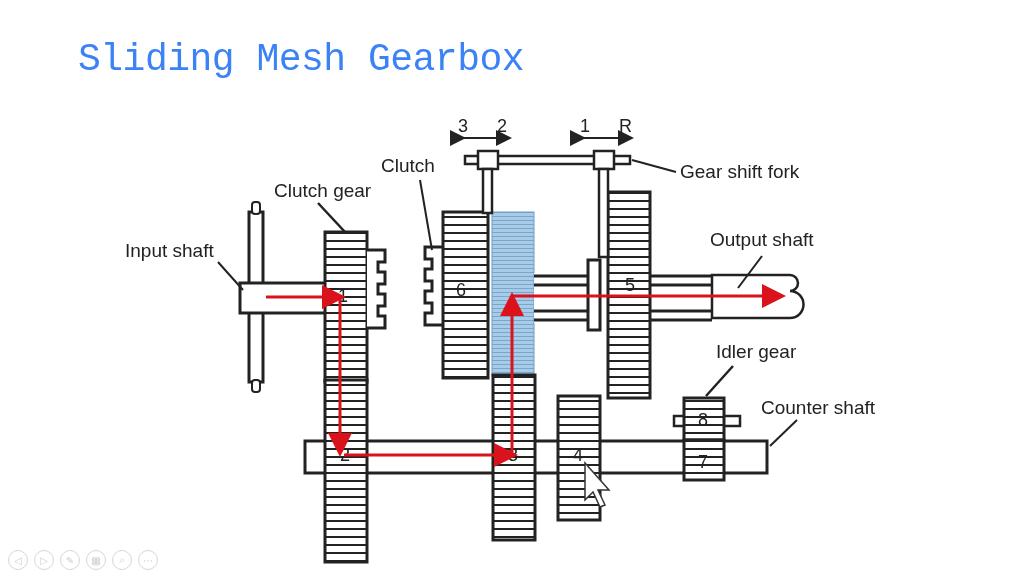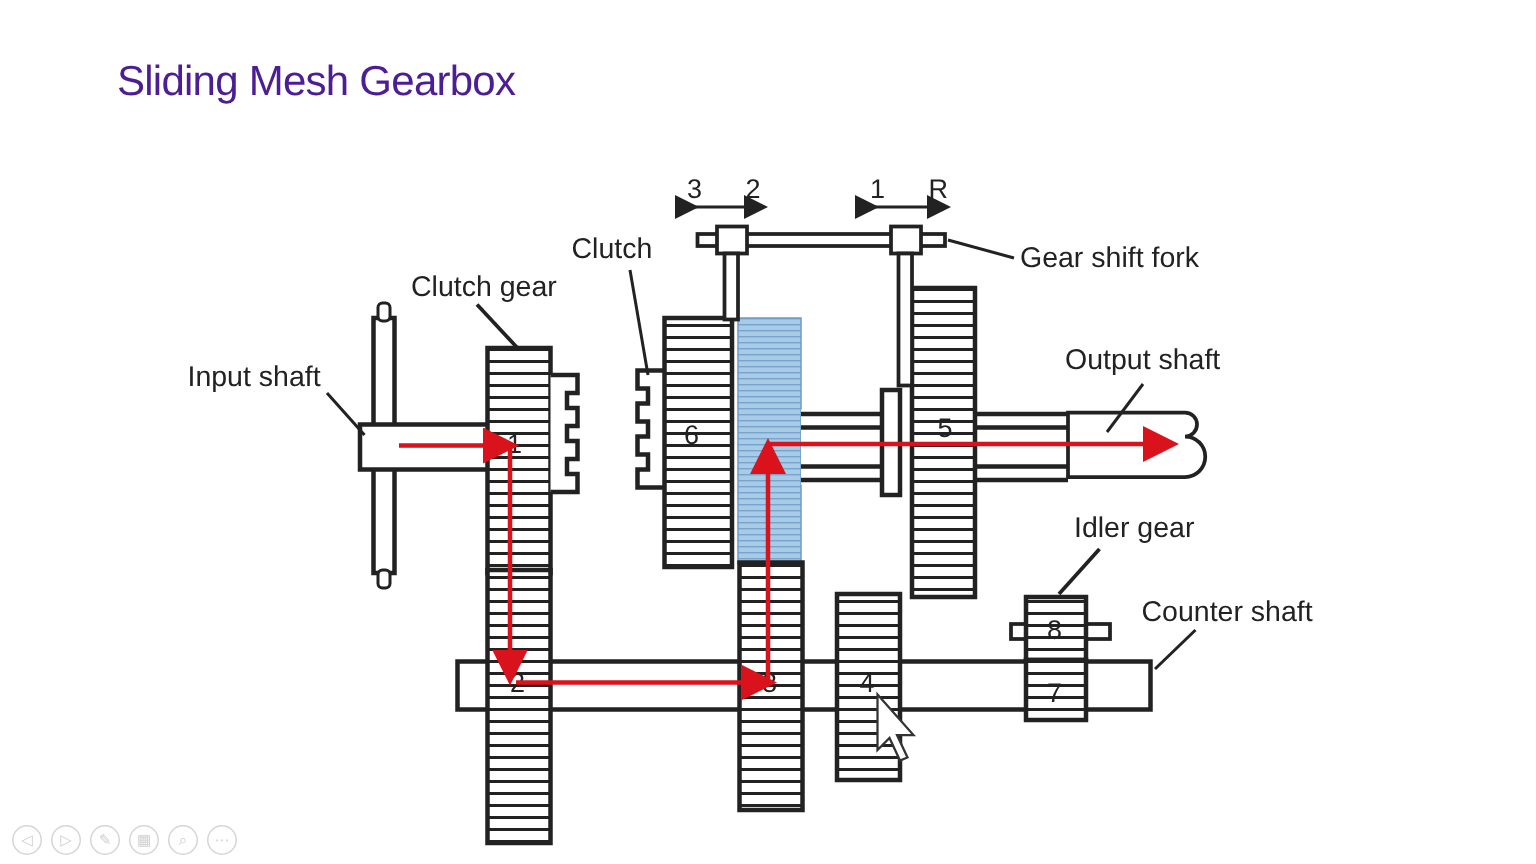--- a/index.html
+++ b/index.html
@@ -1,17 +1,17 @@
 <!DOCTYPE html>
 <html><head>
 <meta charset="utf-8">
 <style>
   html, body { margin:0; padding:0; background:#ffffff; }
   body { width:1024px; height:576px; position:relative; overflow:hidden; font-family:"Liberation Sans", sans-serif; }
-  .title { position:absolute; left:78px; top:38px; font-family:Liberation Sans, sans-serif; font-weight:300; font-size:28px; color:#4c1d95; letter-spacing:-0.5px; }
+  .title { position:absolute; left:78px; top:38px; font-family:Liberation Mono, monospace; font-weight:300; font-size:38px; color:#3b82f6; letter-spacing:-0.5px; }
   svg.diagram { position:absolute; left:0; top:0; }
   .lbl { font-family:"Liberation Sans", sans-serif; font-size:19px; fill:#222; }
   .num { font-family:"Liberation Sans", sans-serif; font-size:18px; fill:#222; }
   .nav { position:absolute; left:8px; bottom:6px; display:flex; gap:6px; }
   .nav span { width:20px; height:20px; border:1.5px solid #d6d6d6; border-radius:50%; display:flex; align-items:center; justify-content:center; color:#cfcfcf; font-size:10px; box-sizing:border-box; }
 </style>
 </head>
 <body>
 
 <div class="title">Sliding Mesh Gearbox</div>

